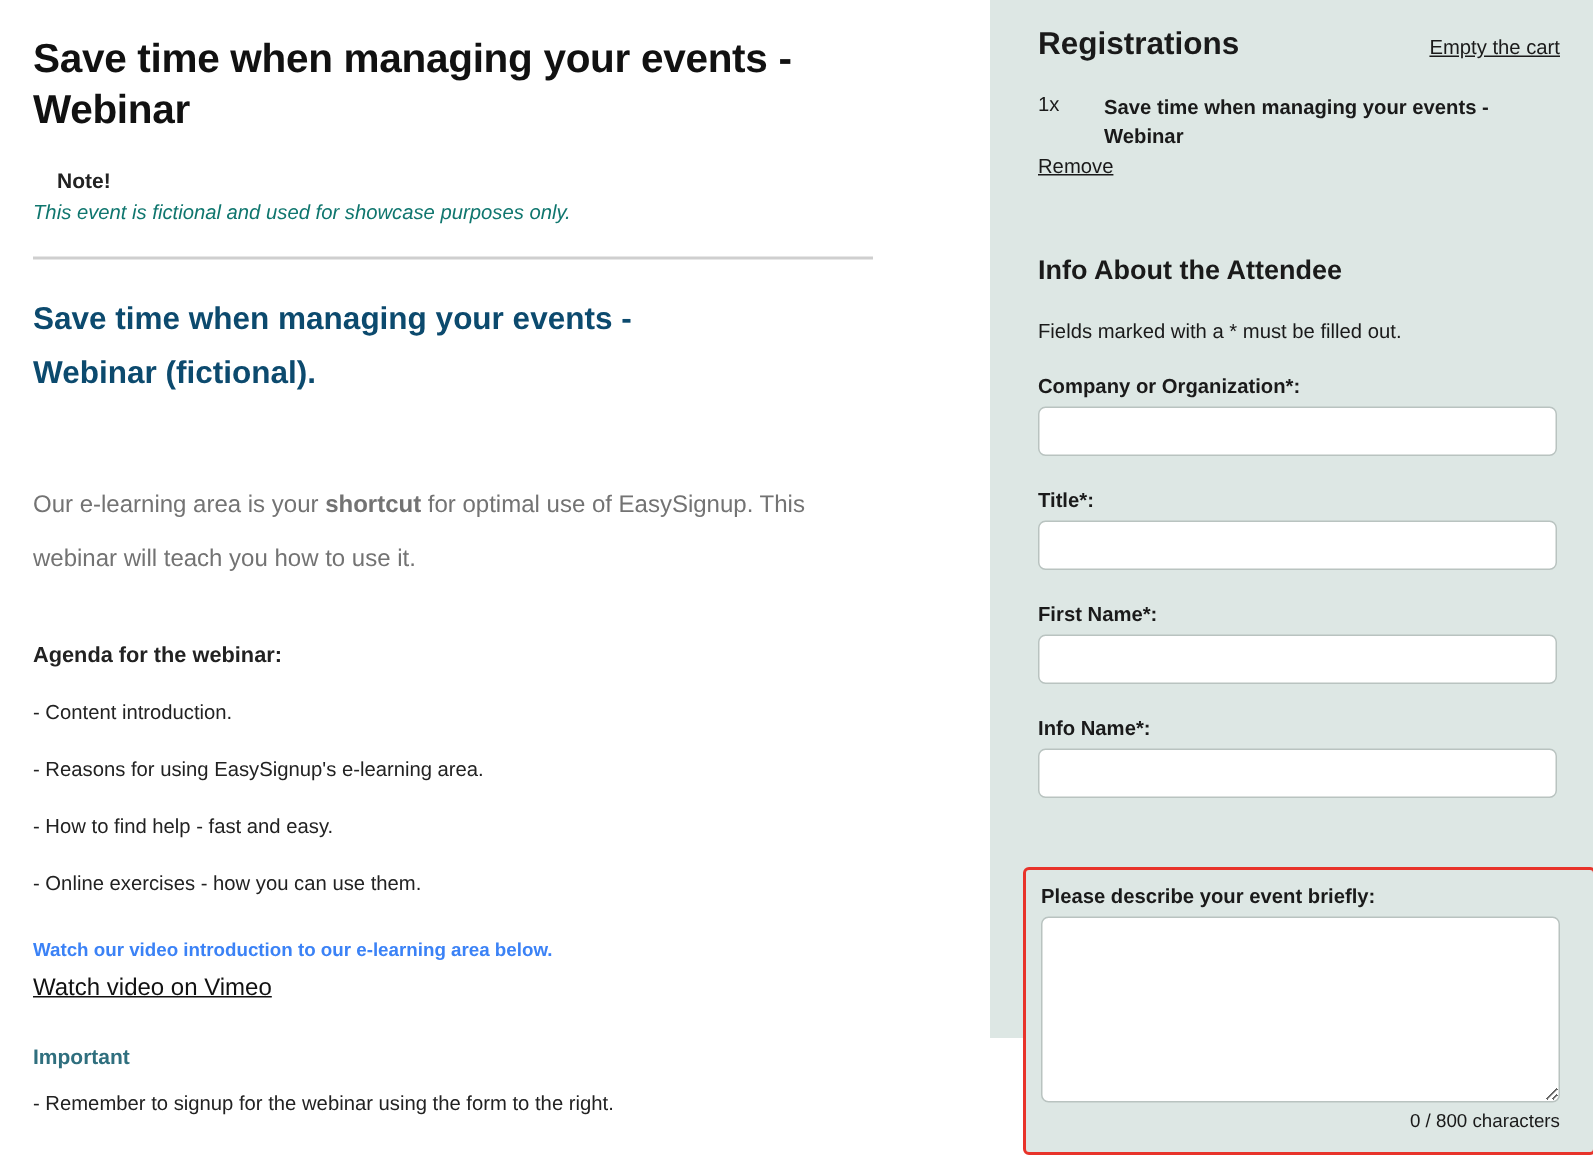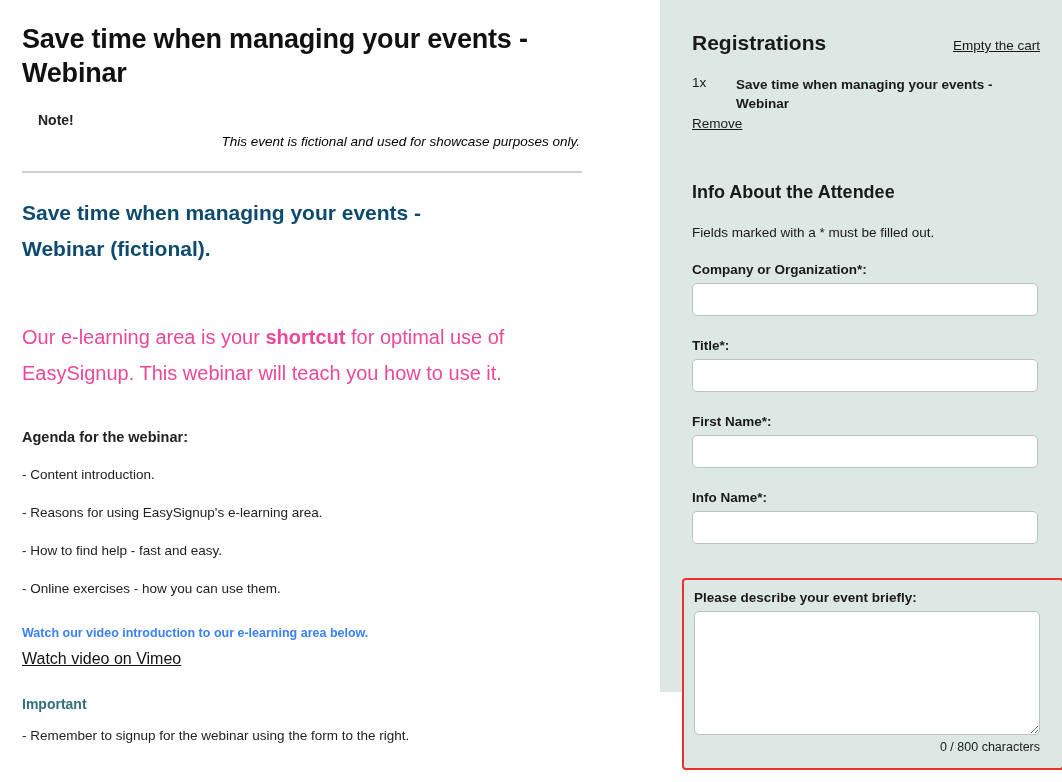--- a/index.html
+++ b/index.html
@@ -37,42 +37,41 @@
   .note-label {
     font-size: 14px;
     font-weight: bold;
     color: #222222;
     margin: 0 0 6px 0;
     padding-left: 16px;
   }
   .note-text {
     font-size: 13.5px;
     font-style: italic;
-    color: #000000;
-    margin: 0 0 22px 0;
-    text-align: right;
+    color: #0f766e;
+    margin: 0 0 22px 0;
   }
   .rule {
     border: 0;
     border-top: 2px solid #cfcfcf;
     margin: 0 0 22px 0;
     width: 560px;
   }
   .subtitle {
     font-size: 21px;
     line-height: 36px;
     font-weight: bold;
     color: #0c4a6e;
     margin: 0 0 52px 0;
     max-width: 430px;
   }
   .para {
-    font-size: 20px;
+    font-size: 16px;
     line-height: 36px;
-    color: #ec4899;
+    color: #737373;
     margin: 0 0 38px 0;
     max-width: 600px;
   }
   .para b { font-weight: bold; }
   .agenda-head {
     font-size: 14.5px;
     font-weight: bold;
     color: #222222;
     margin: 0 0 22px 0;
   }
@@ -105,21 +104,21 @@
     font-size: 13.5px;
     color: #222222;
     margin: 0;
   }
 
   
   .sidebar {
     width: 402px;
     height: 692px;
     background: #dde7e4;
-    padding: 31px 22px 0 32px;
+    padding: 18px 22px 0 32px;
     position: relative;
   }
   .reg-head-row {
     display: flex;
     align-items: baseline;
     justify-content: space-between;
   }
   .reg-title {
     font-size: 21px;
     font-weight: bold;

